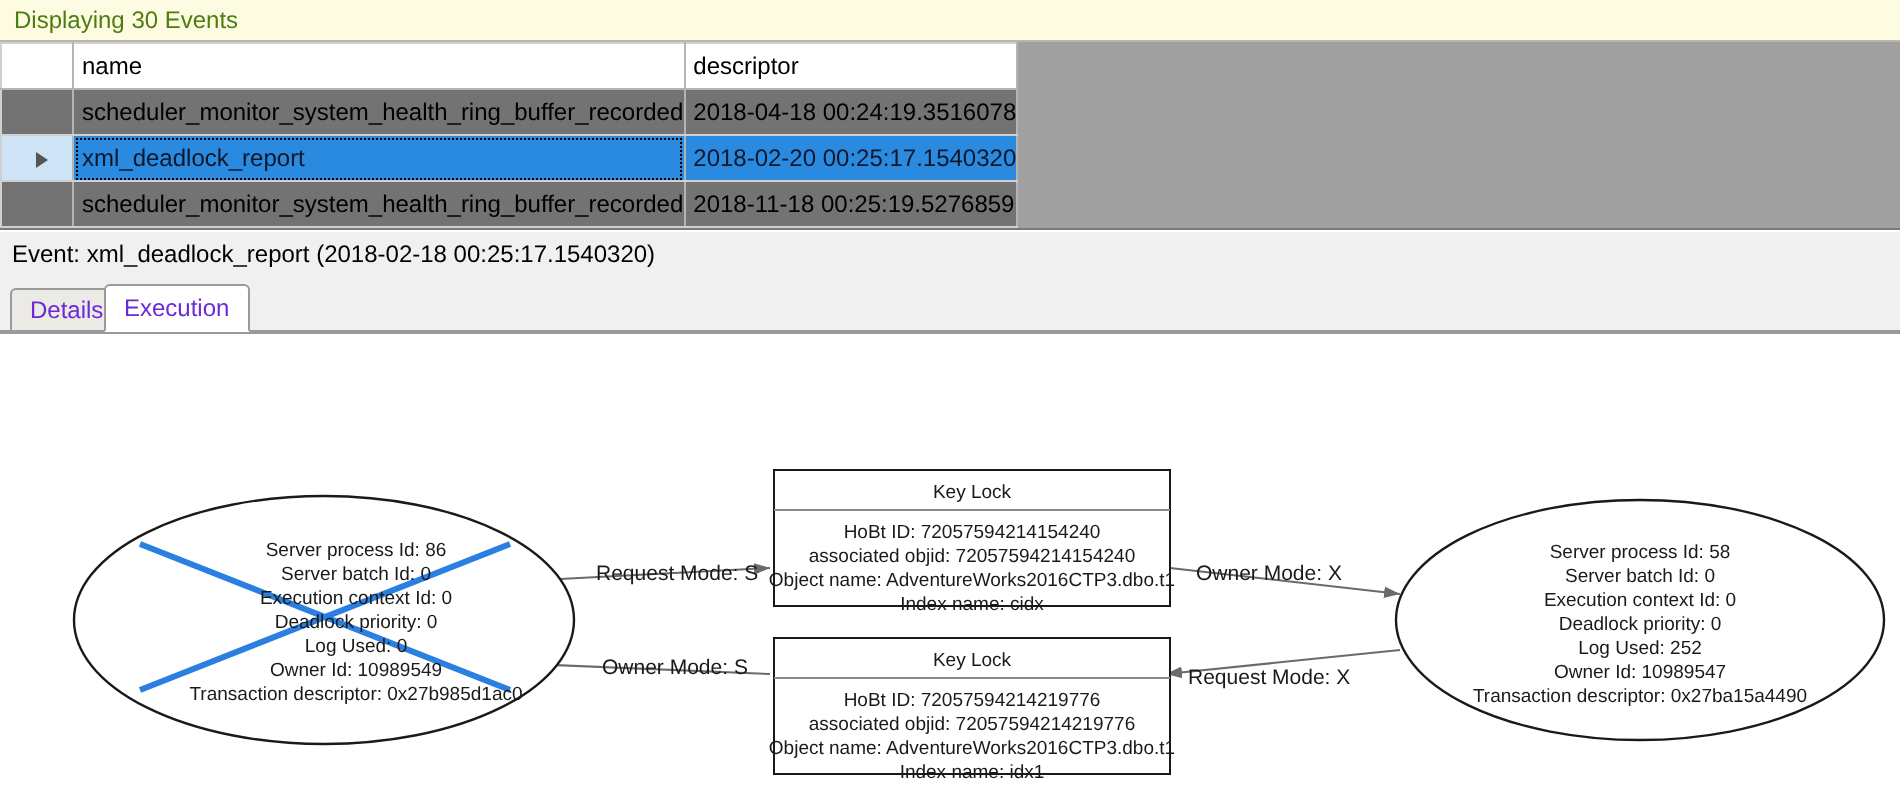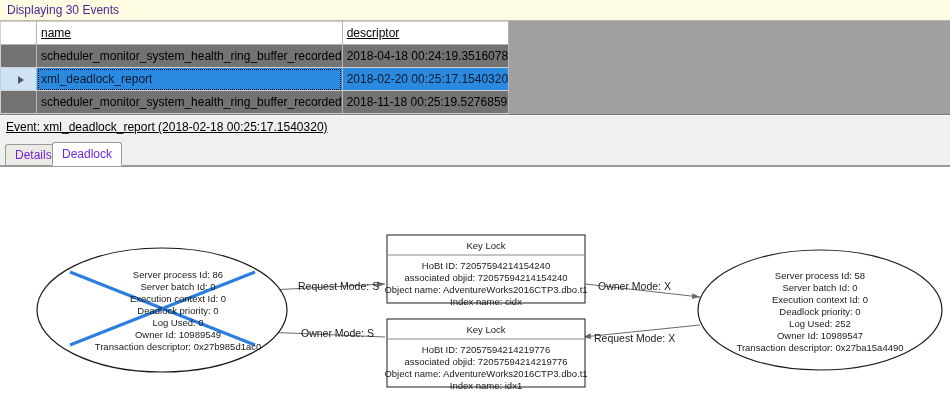--- a/index.html
+++ b/index.html
@@ -9,53 +9,53 @@
     font-size:11px;color:#000;background:#fff;
   }
   #app{position:relative;width:950px;height:400px;}
 
   
   .infobar{
     position:absolute;left:0;top:0;width:950px;height:21px;
     background:#fdfbe1;border-bottom:1px solid #b8b8a8;
     box-sizing:border-box;
   }
-  .infobar .txt{position:absolute;left:7px;top:3px;font-size:12px;color:#4c1d95;}
+  .infobar .txt{position:absolute;left:7px;top:3px;font-size:12px;color:#4d7c0f;}
 
   
   .grid{
     position:absolute;left:0;top:21px;width:950px;height:94px;
     background:#a0a0a0;border-bottom:1px solid #7a7a7a;box-sizing:border-box;
   }
   .gridtable{border-collapse:collapse;table-layout:fixed;background:#fff;}
   .gridtable td,.gridtable th{
     border:1px solid #d0d0d0;border-right:1px solid #b4b4b4;
     height:22px;padding:0 0 0 4px;font-size:12px;font-weight:normal;
     text-align:left;white-space:nowrap;overflow:hidden;background:#737373;
   }
-  .gridtable th{background:#fff;border-bottom:1px solid #b4b4b4;text-decoration:underline;}
+  .gridtable th{background:#fff;border-bottom:1px solid #b4b4b4;}
   .col-rh{width:31px;padding:0;}
   .col-name{width:272px;}
   .col-ts{width:128px;}
   tr.selected td{background:#2a8ae0;color:#0f172a;}
   tr.selected td.col-rh{background:#cfe3f7;}
   td.col-rh{text-align:center;}
   .rowarrow{
     display:inline-block;width:0;height:0;
     border-left:6px solid #555;border-top:4px solid transparent;
     border-bottom:4px solid transparent;vertical-align:middle;
   }
   tr.selected td.cellsel{outline:1px dotted #000;outline-offset:-2px;}
 
   
   .evthdr{
     position:absolute;left:0;top:116px;width:950px;height:22px;
     background:#f0f0f0;
   }
-  .evthdr .txt{position:absolute;left:6px;top:4px;font-size:12px;text-decoration:underline;}
+  .evthdr .txt{position:absolute;left:6px;top:4px;font-size:12px;}
 
   
   .tabstrip{
     position:absolute;left:0;top:138px;width:950px;height:28px;
     background:#f0f0f0;
   }
   .tabstrip .baseline{
     position:absolute;left:0;bottom:0;width:950px;height:1px;background:#9a9a9a;
   }
   .tab{
@@ -121,21 +121,21 @@
     </table>
   </div>
 
   <div class="evthdr">
     <span class="txt">Event: xml_deadlock_report (2018-02-18 00:25:17.1540320)</span>
   </div>
 
   <div class="tabstrip">
     <div class="baseline"></div>
     <div class="tab tab-details">Details</div>
-    <div class="tab tab-deadlock active">Deadlock</div>
+    <div class="tab tab-deadlock active">Execution</div>
   </div>
 
   <div class="diagram">
     <svg width="950" height="233" viewBox="0 0 950 233">
       <defs>
         <marker id="arr" markerWidth="9" markerHeight="9" refX="8" refY="3.2" orient="auto" markerUnits="userSpaceOnUse">
           <path d="M0,0.3 L8,3.2 L0,6.1 z" fill="#6a6a6a"></path>
         </marker>
       </defs>
 

